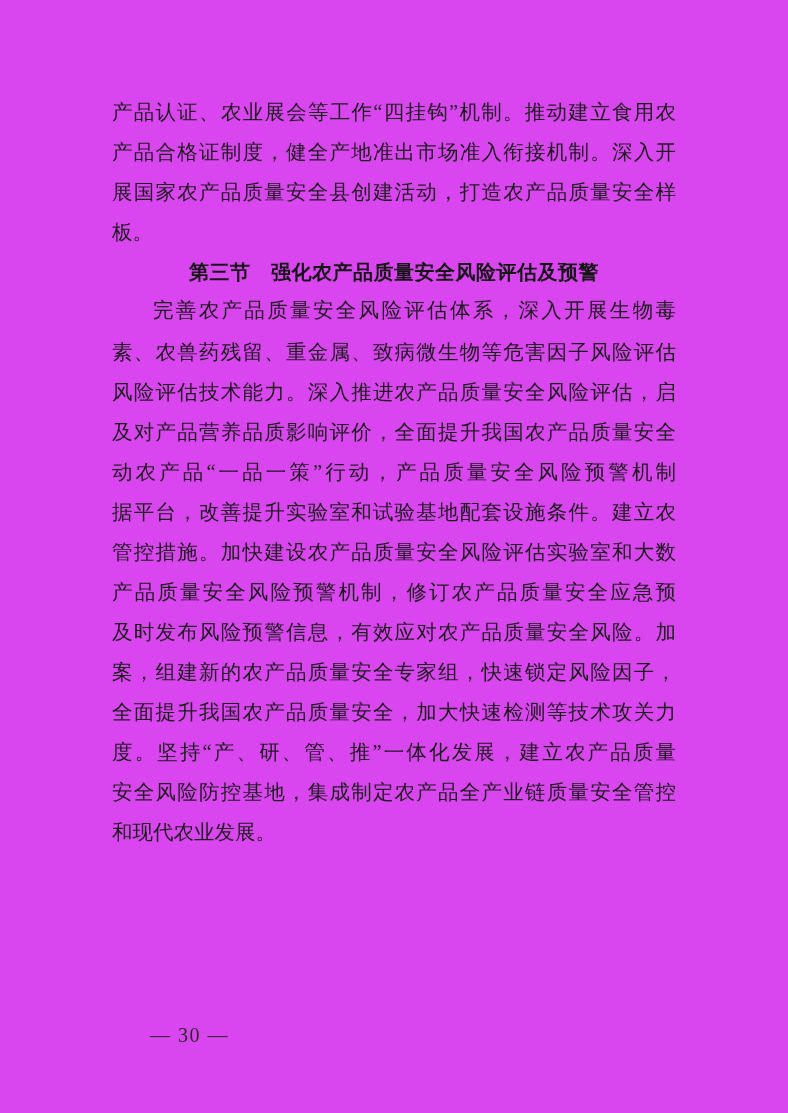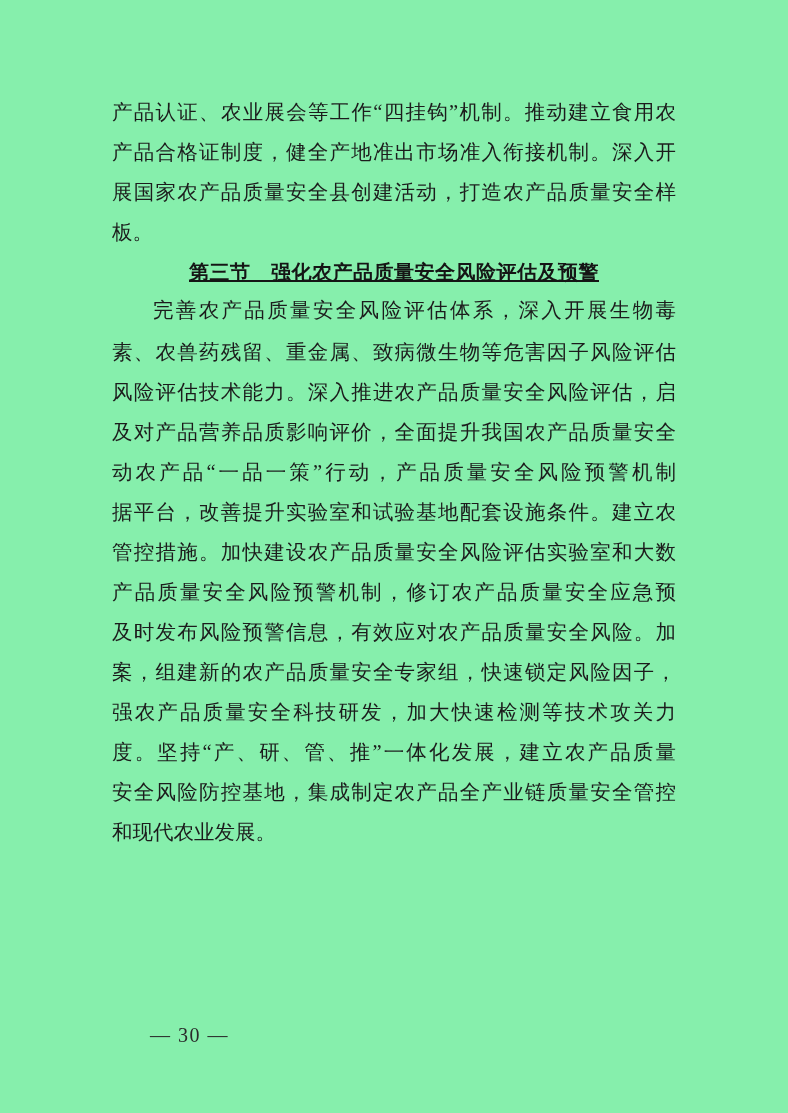--- a/index.html
+++ b/index.html
@@ -4,21 +4,21 @@
 <style>
   html, body {
     margin: 0;
     padding: 0;
     background: #ffffff;
   }
   .page {
     position: relative;
     width: 788px;
     height: 1113px;
-    background: #86efac;
+    background: #d946ef;
     overflow: hidden;
     font-family: "Liberation Serif", "DejaVu Serif", serif;
   }
   .textblock {
     position: absolute;
     top: 92px;
     left: 112px;
     width: 564px;
   }
   .line {
@@ -49,21 +49,20 @@
   .heading {
     font-size: 20px;
     font-weight: bold;
     line-height: 40px;
     height: 40px;
     margin: 0;
     text-align: center;
     color: #151515;
     font-family: "Liberation Sans", "DejaVu Sans", sans-serif;
     letter-spacing: 0.5px;
-    text-decoration: underline;
   }
   .footer {
     position: absolute;
     top: 1024px;
     left: 114px;
     font-size: 20px;
     color: #2a2a2a;
     letter-spacing: 1.5px;
     font-family: "Liberation Serif", "DejaVu Serif", serif;
     margin-left: 36px;
@@ -89,21 +88,21 @@
       <div class="line indent">完善农产品质量安全风险评估体系，深入开展生物毒</div>
       <div class="line">素、农兽药残留、重金属、致病微生物等危害因子风险评估</div>
       <div class="line">风险评估技术能力。深入推进农产品质量安全风险评估，启</div>
       <div class="line">及对产品营养品质影响评价，全面提升我国农产品质量安全</div>
       <div class="line">动农产品“一品一策”行动，产品质量安全风险预警机制</div>
       <div class="line">据平台，改善提升实验室和试验基地配套设施条件。建立农</div>
       <div class="line">管控措施。加快建设农产品质量安全风险评估实验室和大数</div>
       <div class="line">产品质量安全风险预警机制，修订农产品质量安全应急预</div>
       <div class="line">及时发布风险预警信息，有效应对农产品质量安全风险。加</div>
       <div class="line">案，组建新的农产品质量安全专家组，快速锁定风险因子，</div>
-      <div class="line">强农产品质量安全科技研发，加大快速检测等技术攻关力</div>
+      <div class="line">全面提升我国农产品质量安全，加大快速检测等技术攻关力</div>
       <div class="line">度。坚持“产、研、管、推”一体化发展，建立农产品质量</div>
       <div class="line">安全风险防控基地，集成制定农产品全产业链质量安全管控</div>
       <div class="line line-end">和现代农业发展。</div>
     </div>
 
   </div>
 
   <div class="footer">
     <span>— 30 —</span>
   </div>

